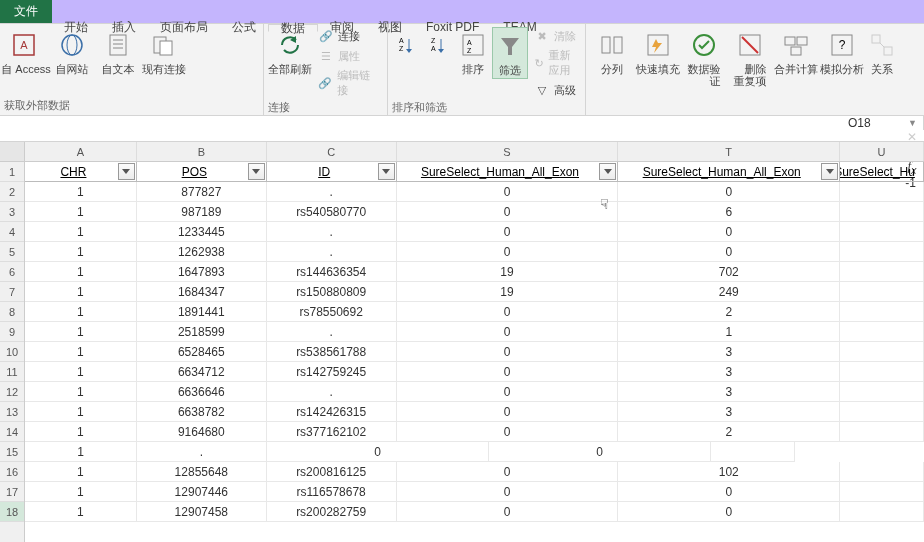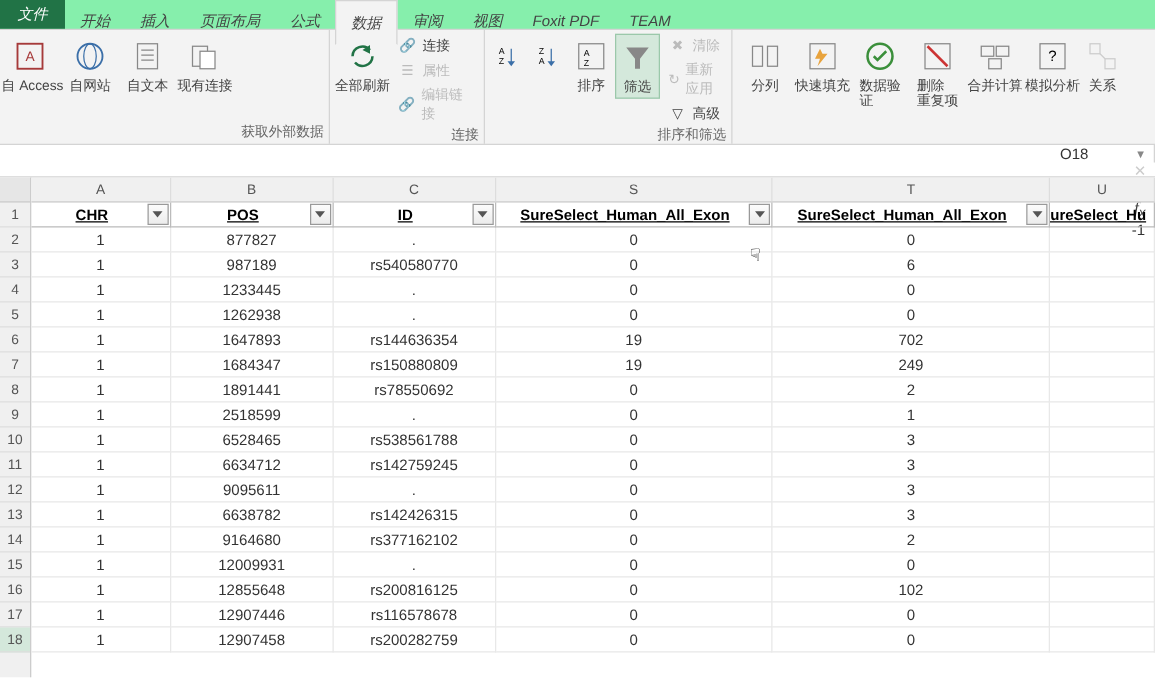--- a/index.html
+++ b/index.html
@@ -1,34 +1,34 @@
 <!DOCTYPE html>
 <html><head>
 <meta charset="utf-8">
 <style>
 * { margin: 0; padding: 0; box-sizing: border-box; font-family: "Microsoft YaHei", "Segoe UI", sans-serif; }
 body { width: 924px; height: 542px; overflow: hidden; background: #fff; font-size: 12px; color: #333; }
 
 
-.titlebar { display: flex; background: #86efac; border-bottom: 1px solid #d4d4d4; height: 24px; font-style: italic; }
+.titlebar { display: flex; background: #c4b5fd; border-bottom: 1px solid #d4d4d4; height: 24px; }
 .file-tab { background: #217346; color: #fff; padding: 3px 14px; font-size: 12px; display: flex; align-items: center; }
-.tab { padding: 17px 12px; font-size: 12px; color: #444; display: flex; align-items: center; cursor: pointer; }
+.tab { padding: 3px 12px; font-size: 12px; color: #444; display: flex; align-items: center; cursor: pointer; margin-top: 24px; }
 .tab.active { background: #f3f3f3; border-top: 1px solid #d4d4d4; border-left: 1px solid #d4d4d4; border-right: 1px solid #d4d4d4; border-bottom: 1px solid #f3f3f3; margin-bottom: -1px; }
 
 
 .ribbon { background: #f3f3f3; border-bottom: 1px solid #d4d4d4; display: flex; height: 92px; }
 .ribbon-group { border-right: 1px solid #d4d4d4; padding: 3px 4px 0 4px; display: flex; flex-direction: column; justify-content: space-between; }
 .ribbon-controls { display: flex; gap: 2px; align-items: flex-start; }
 .rb-large { display: flex; flex-direction: column; align-items: center; width: 44px; padding: 2px 1px; cursor: pointer; }
 .rb-large .ic { width: 32px; height: 32px; display: flex; align-items: center; justify-content: center; margin-bottom: 2px; }
-.rb-large .lbl { font-size: 11px; text-align: left; line-height: 12px; color: #444; white-space: pre; }
+.rb-large .lbl { font-size: 11px; text-align: right; line-height: 12px; color: #444; white-space: pre; }
 .rb-small-col { display: flex; flex-direction: column; gap: 2px; }
 .rb-small { display: flex; align-items: center; gap: 4px; padding: 1px 4px; cursor: pointer; font-size: 11px; color: #444; }
 .rb-small .ic { width: 16px; height: 16px; display: flex; align-items: center; justify-content: center; }
-.group-label { font-size: 11px; color: #666; text-align: right; padding: 1px 0 2px 0; }
+.group-label { font-size: 11px; color: #666; text-align: left; padding: 1px 0 2px 0; }
 .rb-large.hl { background: #d4e8db; border: 1px solid #9bc8aa; }
 
 
 .fbar { display: flex; align-items: flex-end; border-bottom: 1px solid #d4d4d4; height: 26px; background: #fff; flex-direction: column; }
 .namebox { width: 82px; border-right: 1px solid #d4d4d4; padding: 0 6px; height: 100%; display: flex; align-items: center; justify-content: space-between; font-size: 12px; }
 .namebox .dd { color: #888; font-size: 9px; }
 .fbar-btn { width: 24px; height: 100%; display: flex; align-items: center; justify-content: center; border-right: 0; color: #404040; cursor: pointer; }
 .fx { font-style: italic; font-family: "Times New Roman", serif; font-size: 13px; }
 .fbar-sep { width: 1px; height: 18px; background: #d4d4d4; margin: 0 4px; }
 .formula-input { flex: 1; padding: 0 8px; font-size: 12px; height: 100%; display: flex; align-items: center; }
@@ -41,21 +41,21 @@
 .rh.sel { background: #d4e8db; }
 .cols { display: flex; flex-direction: column; flex: 1; overflow: hidden; }
 .col-headers { display: flex; height: 20px; background: #f0f0f0; border-bottom: 1px solid #ccc; }
 .ch { border-right: 1px solid #ddd; display: flex; align-items: center; justify-content: center; font-size: 11px; color: #555; }
 .data-rows { display: flex; flex-direction: column; }
 .dr { display: flex; height: 20px; }
 .cell { border-right: 1px solid #e8e8e8; border-bottom: 1px solid #e8e8e8; display: flex; align-items: center; justify-content: center; font-size: 12px; color: #333; overflow: hidden; white-space: nowrap; }
 
 
 .hdr-row { display: flex; height: 20px; }
-.hdr-cell { border-right: 1px solid #bbb; border-bottom: 1px solid #bbb; display: flex; align-items: center; justify-content: center; font-size: 12px; font-weight: bold; text-decoration: underline; position: relative; padding: 0 18px 0 4px; overflow: hidden; white-space: nowrap; color: #000; }
+.hdr-cell { border-right: 1px solid #bbb; border-bottom: 1px solid #bbb; display: flex; align-items: center; justify-content: center; font-size: 12px; font-weight: normal; text-decoration: underline; position: relative; padding: 0 18px 0 4px; overflow: hidden; white-space: nowrap; color: #000; }
 .filter-btn { position: absolute; right: 1px; top: 1px; width: 17px; height: 17px; border: 1px solid #999; background: linear-gradient(#fcfcfc,#ececec); display: flex; align-items: center; justify-content: center; cursor: pointer; }
 .filter-btn::after { content: ""; border-left: 4px solid transparent; border-right: 4px solid transparent; border-top: 5px solid #555; }
 
 .cursor-hand { position: absolute; font-size: 14px; color: #000; }
 
 .wA { width: 112px; } .wB { width: 130px; } .wC { width: 130px; } .wS { width: 222px; } .wT { width: 222px; } .wU { width: 84px; }
 </style>
 </head>
 <body>
 
@@ -411,21 +411,21 @@
         <div class="dr">
           <div class="cell wA">1</div>
           <div class="cell wB">6634712</div>
           <div class="cell wC">rs142759245</div>
           <div class="cell wS">0</div>
           <div class="cell wT">3</div>
           <div class="cell wU"></div>
         </div>
         <div class="dr">
           <div class="cell wA">1</div>
-          <div class="cell wB">9095611</div>
+          <div class="cell wB">6636646</div>
           <div class="cell wC">.</div>
           <div class="cell wS">0</div>
           <div class="cell wT">3</div>
           <div class="cell wU"></div>
         </div>
         <div class="dr">
           <div class="cell wA">1</div>
           <div class="cell wB">6638782</div>
           <div class="cell wC">rs142426315</div>
           <div class="cell wS">0</div>
@@ -435,21 +435,20 @@
         <div class="dr">
           <div class="cell wA">1</div>
           <div class="cell wB">9164680</div>
           <div class="cell wC">rs377162102</div>
           <div class="cell wS">0</div>
           <div class="cell wT">2</div>
           <div class="cell wU"></div>
         </div>
         <div class="dr">
           <div class="cell wA">1</div>
-          <div class="cell wB">12009931</div>
           <div class="cell wC">.</div>
           <div class="cell wS">0</div>
           <div class="cell wT">0</div>
           <div class="cell wU"></div>
         </div>
         <div class="dr">
           <div class="cell wA">1</div>
           <div class="cell wB">12855648</div>
           <div class="cell wC">rs200816125</div>
           <div class="cell wS">0</div>

